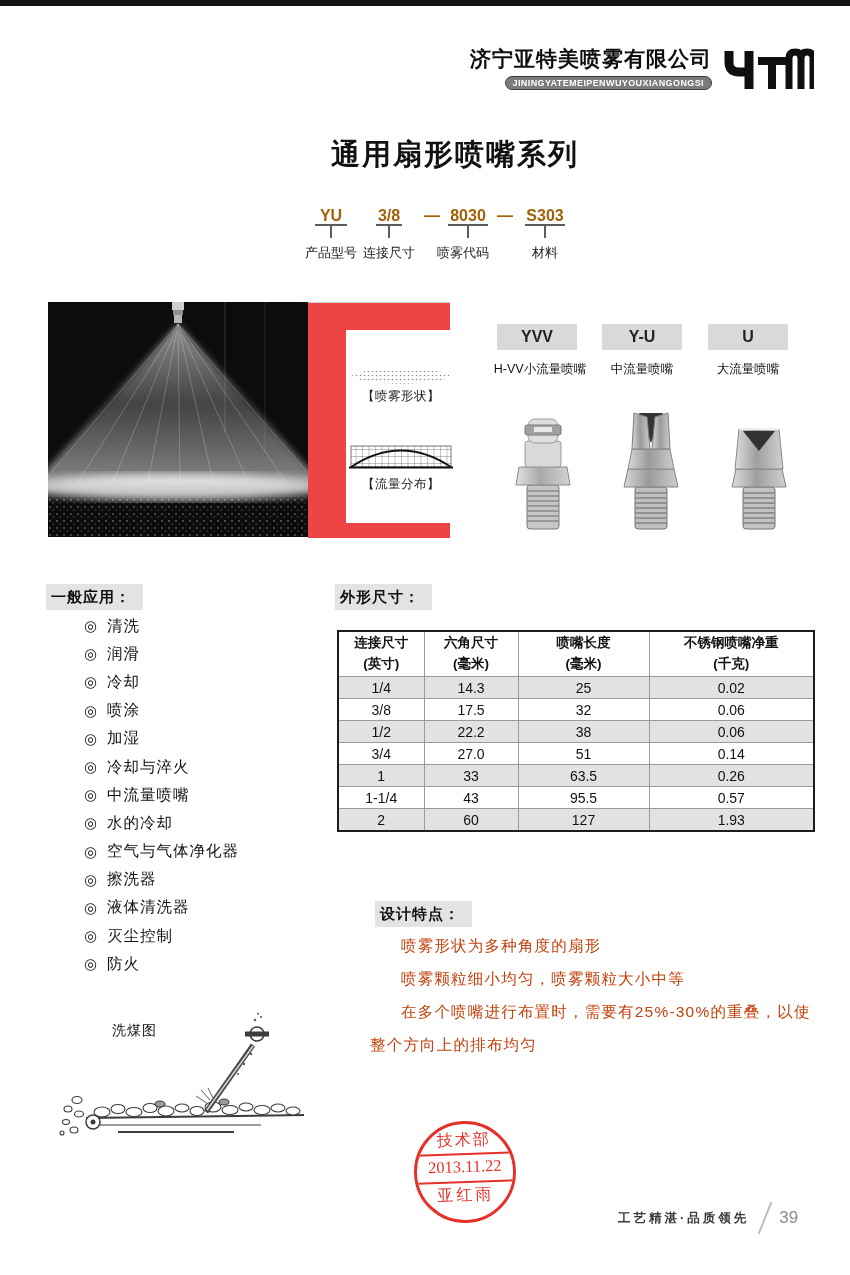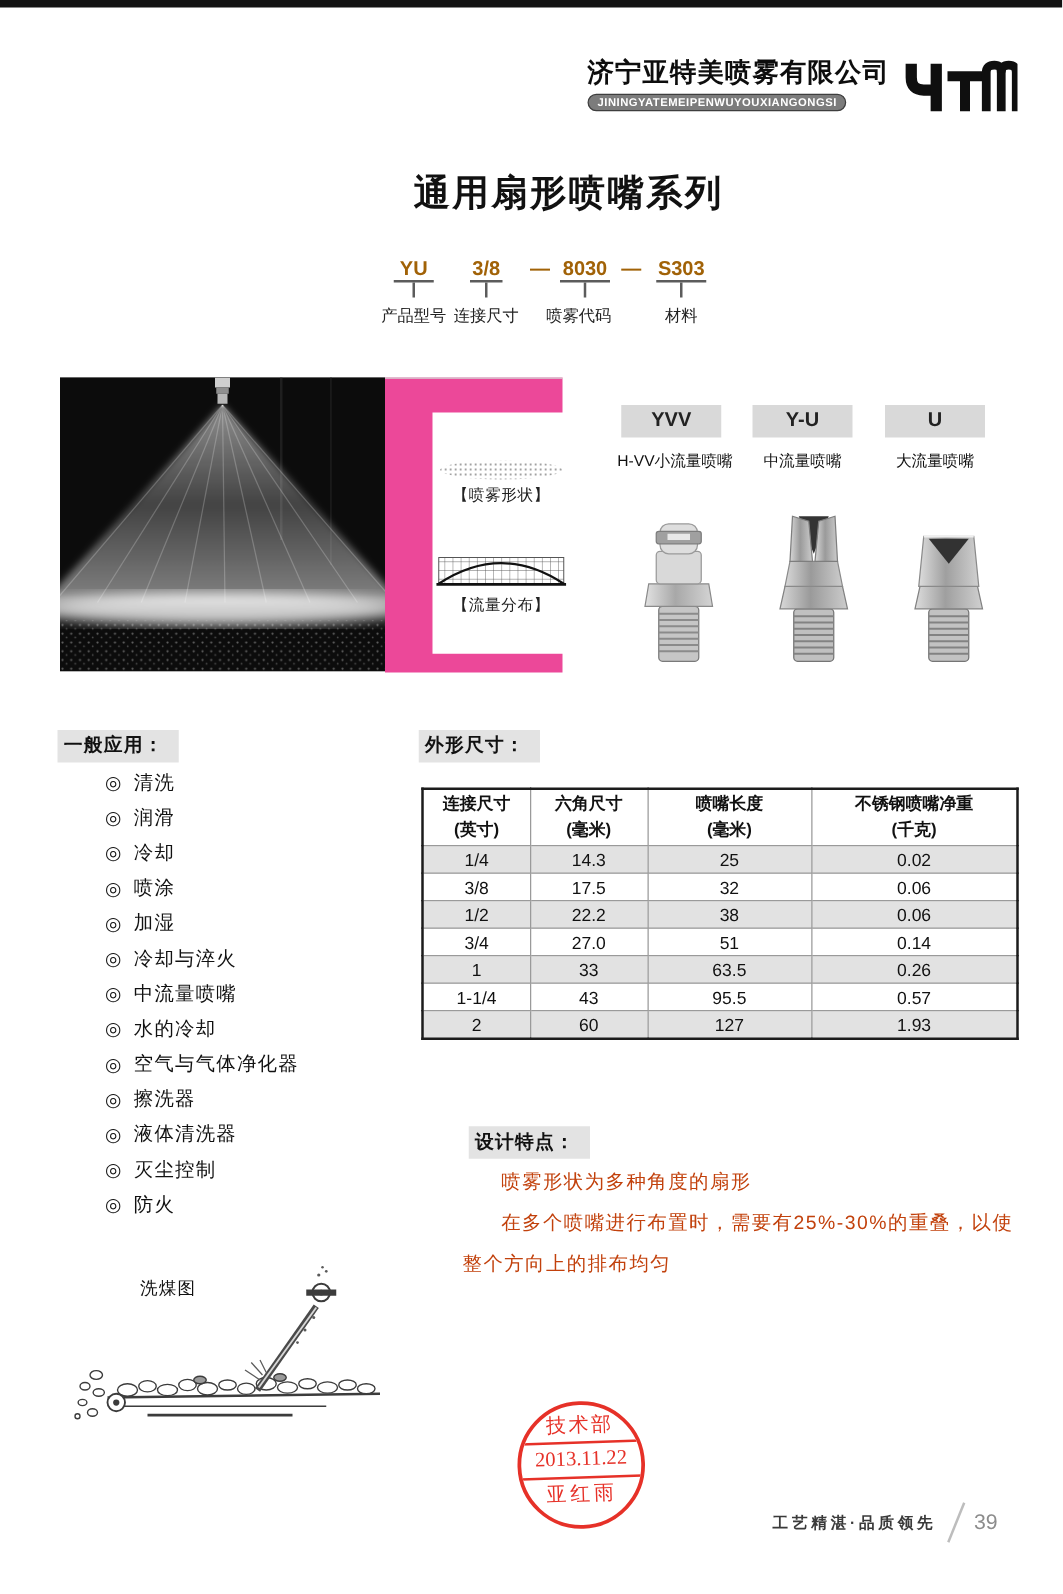--- a/index.html
+++ b/index.html
@@ -5,39 +5,39 @@
   html,body{margin:0;padding:0;background:#fff;}
   .page{position:relative;width:850px;height:1275px;background:#ffffff;overflow:hidden;
         font-family:"Liberation Sans","DejaVu Sans",sans-serif;color:#111;}
   .abs{position:absolute;}
 
   
   .top-bar{position:absolute;left:0;top:0;width:850px;height:6px;background:#131313;}
 
   
   .header{position:absolute;top:46px;right:36px;display:flex;align-items:flex-start;gap:10px;}
-  .company{text-align:left;margin-left:21px;}
+  .company{text-align:right;margin-left:21px;}
   .company-name{font-size:21px;font-weight:bold;letter-spacing:1px;line-height:26px;color:#0d0d0d;}
   .company-pill{margin-top:2px;background:#7c7c7c;border:1px solid #3e3e3e;border-radius:9px;color:#fff;
                 font-size:9px;font-weight:bold;padding:1px 7px;display:inline-block;letter-spacing:.4px;}
   .logo{margin-top:2px;}
 
   
   .title{position:absolute;left:331px;top:135px;font-size:29px;font-weight:bold;letter-spacing:2px;}
 
   
   .model{position:absolute;left:300px;top:197px;width:310px;height:72px;}
   .m-code{position:absolute;top:10px;transform:translateX(-50%);font-size:16px;font-weight:bold;white-space:nowrap;color:#a16207;}
   .m-conn{position:absolute;top:27px;transform:translateX(-50%);border-top:2px solid #5c5c5c;height:13px;}
   .m-conn::after{content:'';position:absolute;left:50%;top:0;width:2px;height:12px;background:#5c5c5c;transform:translateX(-50%);}
   .m-label{position:absolute;top:47px;transform:translateX(-50%);font-size:13px;white-space:nowrap;color:#222;}
 
   
   .photo{position:absolute;left:48px;top:302px;width:260px;height:235px;background:#0c0c0c;}
-  .panel{position:absolute;left:308px;top:302px;width:142px;height:235px;background:#ec4899;border-top:1px solid #d2d2d2;}
+  .panel{position:absolute;left:308px;top:302px;width:142px;height:235px;background:#ef4444;border-top:1px solid #d2d2d2;}
   .card{position:absolute;left:38px;top:27px;width:110px;height:193px;background:#fff;}
   .card-lbl{position:absolute;left:0;width:100%;text-align:center;font-size:12.5px;color:#222;letter-spacing:.5px;}
 
   
   .tab{position:absolute;top:324px;width:80px;height:26px;background:#d9d9d9;text-align:center;
        line-height:26px;font-weight:bold;font-size:16px;color:#222;}
   .tab-desc{position:absolute;top:361px;width:140px;transform:translateX(-50%);text-align:center;font-size:12.5px;color:#111;}
   .nozzle{position:absolute;top:407px;}
 
   
@@ -378,20 +378,21 @@
           <td>60</td>
           <td>127</td>
           <td>1.93</td>
         </tr>
     </tbody>
   </table>
 
   <div class="sec-head" style="left:375px;top:901px">设计特点：</div>
   <div class="features">
     <p>喷雾形状为多种角度的扇形</p>
+    <p>喷雾颗粒细小均匀，喷雾颗粒大小中等</p>
     <p>在多个喷嘴进行布置时，需要有25%-30%的重叠，以使整个方向上的排布均匀</p>
   </div>
 
   <div class="coal-label">洗煤图</div>
   <div class="coal-svg">
     <svg width="255" height="130" viewBox="0 0 255 130">
       <g stroke="#3c3c3c" fill="none">
         <line x1="30" y1="106" x2="248" y2="103" stroke-width="2"></line>
         <line x1="34" y1="113" x2="205" y2="113" stroke-width="1.2"></line>
         <line x1="62" y1="120" x2="178" y2="120" stroke-width="2.2"></line>

